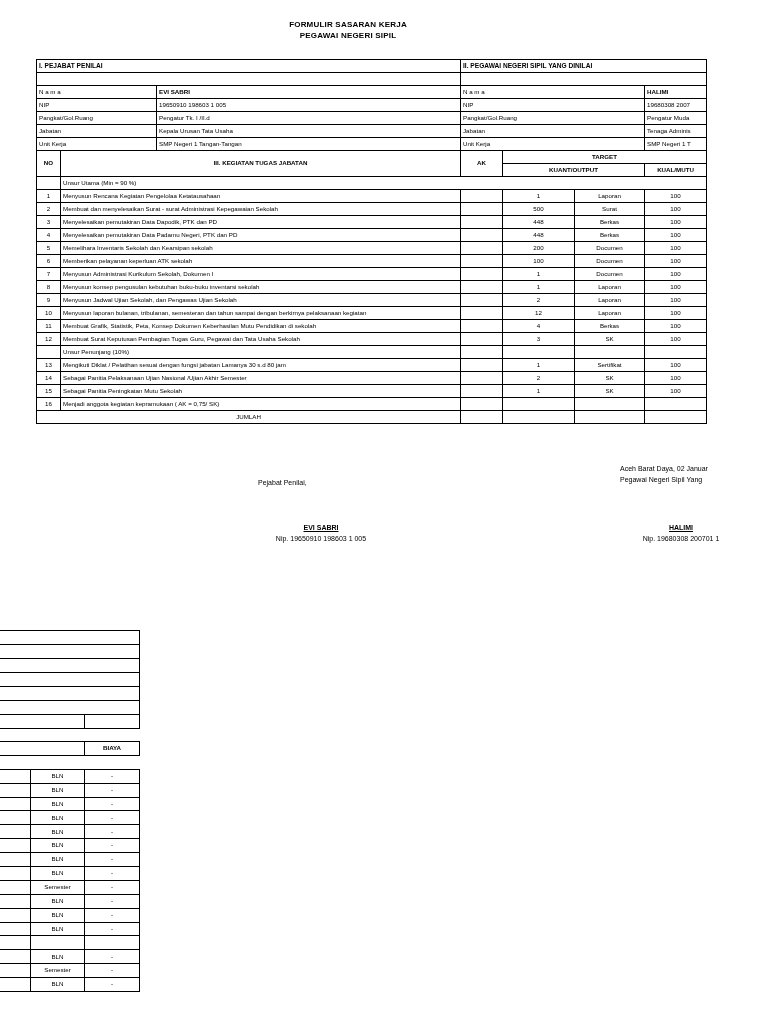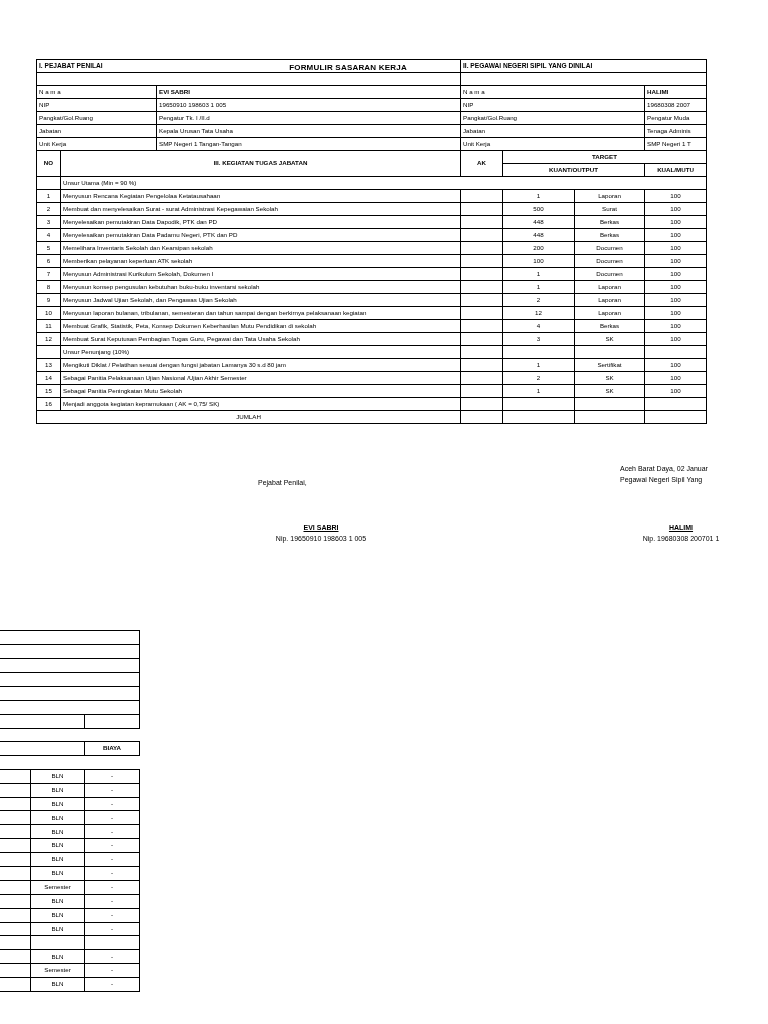--- a/index.html
+++ b/index.html
@@ -23,21 +23,21 @@
     position: absolute;
     left: 0;
     top: 20px;
     width: 696px;
     text-align: center;
     font-size: 8px;
     font-weight: bold;
     line-height: 10.5px;
     letter-spacing: 0.2px;
   }
-  #doc-title .line { display: block; margin-top: 43px; }
+  #doc-title .line { display: block; }
 
   
   #sheet-main {
     position: absolute;
     left: 36px;
     top: 59px;
     width: 670px;
   }
   table.grid {
     border-collapse: collapse;
@@ -124,20 +124,21 @@
     overflow: hidden;
     white-space: nowrap;
   }
   table.grid2 td.tall { height: 13px; }
 </style>
 </head>
 <body>
 
 <div id="doc-title">
   <span class="line">FORMULIR SASARAN KERJA</span>
+  <span class="line">PEGAWAI NEGERI SIPIL</span>
 </div>
 
 <div id="sheet-main">
   <table class="grid">
     <colgroup>
       <col style="width:24px">
       <col style="width:96px">
       <col style="width:304px">
       <col style="width:42px">
       <col style="width:72px">

